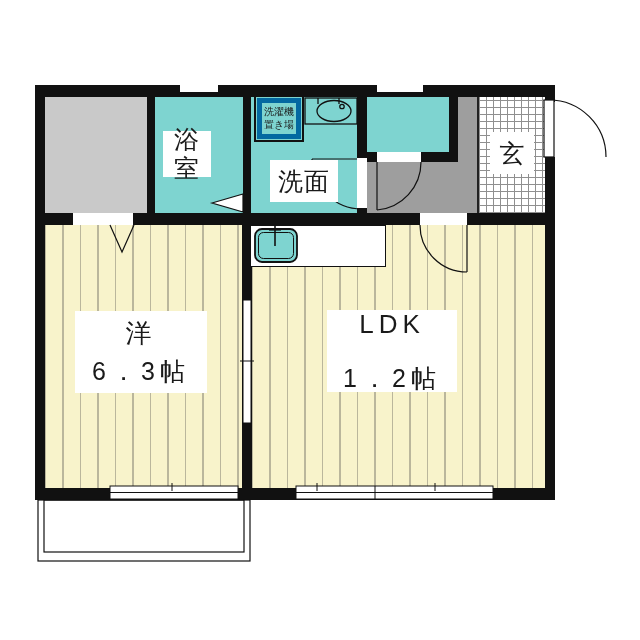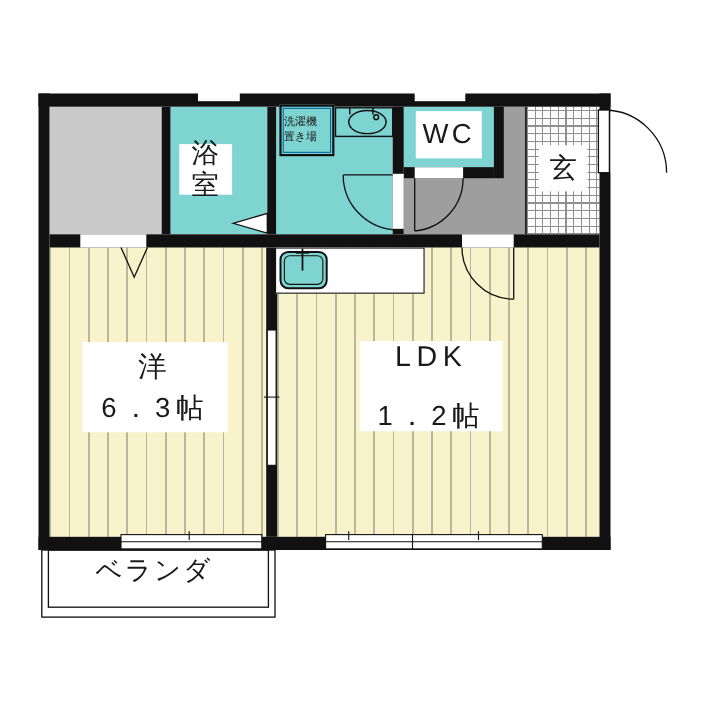--- a/index.html
+++ b/index.html
@@ -34,22 +34,22 @@
   .big{font-size:25px;letter-spacing:3px;}
   .room2line{flex-direction:column;font-size:26px;letter-spacing:5px;}
   .room2line .sz{font-size:25px;letter-spacing:5px;margin-top:8px;}
   .tiny{font-size:10px;line-height:1.25;letter-spacing:0;}
   #svgOverlay{position:absolute;left:0;top:0;pointer-events:none;}
   .laundry{
     position:absolute;left:254px;top:95px;width:50px;height:47px;
     border:2px solid #111;box-sizing:border-box;display:flex;align-items:center;justify-content:center;
   }
   .laundry .inner{
-    position:absolute;left:1px;top:1px;right:1px;bottom:1px;border:1px solid #0369a1;
-    display:flex;align-items:center;justify-content:flex-start;text-align:center;
+    position:absolute;left:1px;top:1px;right:1px;bottom:1px;border:5px solid #0369a1;
+    display:flex;align-items:center;justify-content:center;text-align:center;
   }
 </style>
 </head>
 <body>
 
 <div id="canvas">
 
   <div class="floor gray-light" style="left:45px;top:97px;width:102px;height:116px;"></div>
   <div class="floor teal" style="left:155px;top:97px;width:88px;height:116px;"></div>
   <div class="floor teal" style="left:251px;top:97px;width:106px;height:116px;"></div>
@@ -148,27 +148,26 @@
       <line x1="435" y1="483" x2="435" y2="491"></line>
     </g>
 
     <g stroke="#111" stroke-width="1.2" fill="none">
       <rect x="38" y="500" width="212" height="61"></rect>
       <rect x="44" y="500" width="200" height="52"></rect>
     </g>
   </svg>
 
   <div class="lbl big" style="left:163px;top:131px;width:48px;height:46px;letter-spacing:1px;">浴室</div>
-  <div class="lbl big" style="left:378px;top:101px;width:60px;height:43px;">WC</div>
+  <div class="lbl big" style="left:270px;top:160px;width:68px;height:42px;letter-spacing:1px;">洗面</div>
   <div class="lbl big" style="left:490px;top:132px;width:44px;height:42px;letter-spacing:0;">玄</div>
 
   <div class="lbl room2line" style="left:75px;top:311px;width:132px;height:82px;">
     <span>洋</span>
     <span class="sz">6．3帖</span>
   </div>
   <div class="lbl room2line" style="left:327px;top:310px;width:130px;height:82px;gap:16px;">
     <span>LDK</span>
     <span class="sz">1．2帖</span>
   </div>
 
-  <div class="lbl noBg" style="left:60px;top:503px;width:160px;height:32px;font-size:24px;letter-spacing:2px;">ベランダ</div>
 
 </div>
 
 </body></html>

